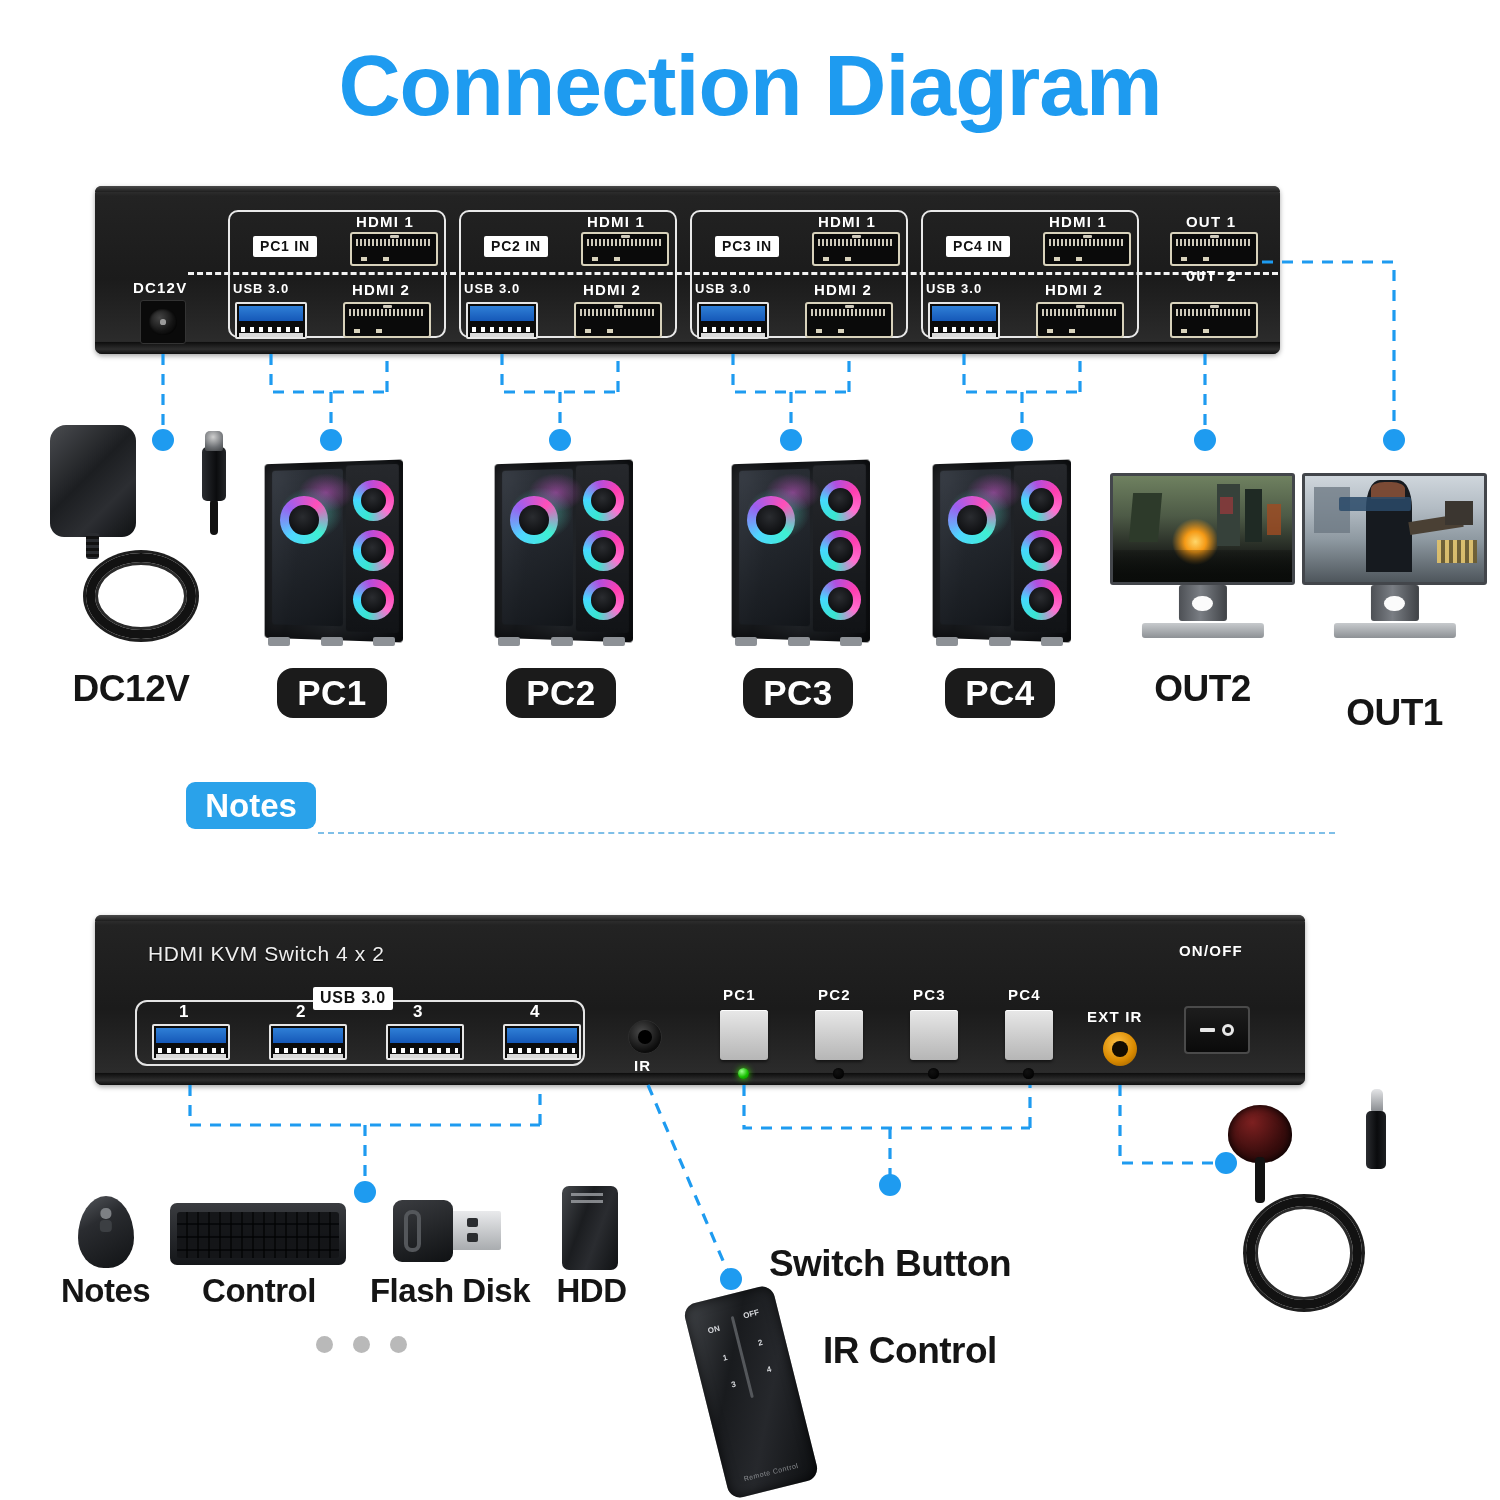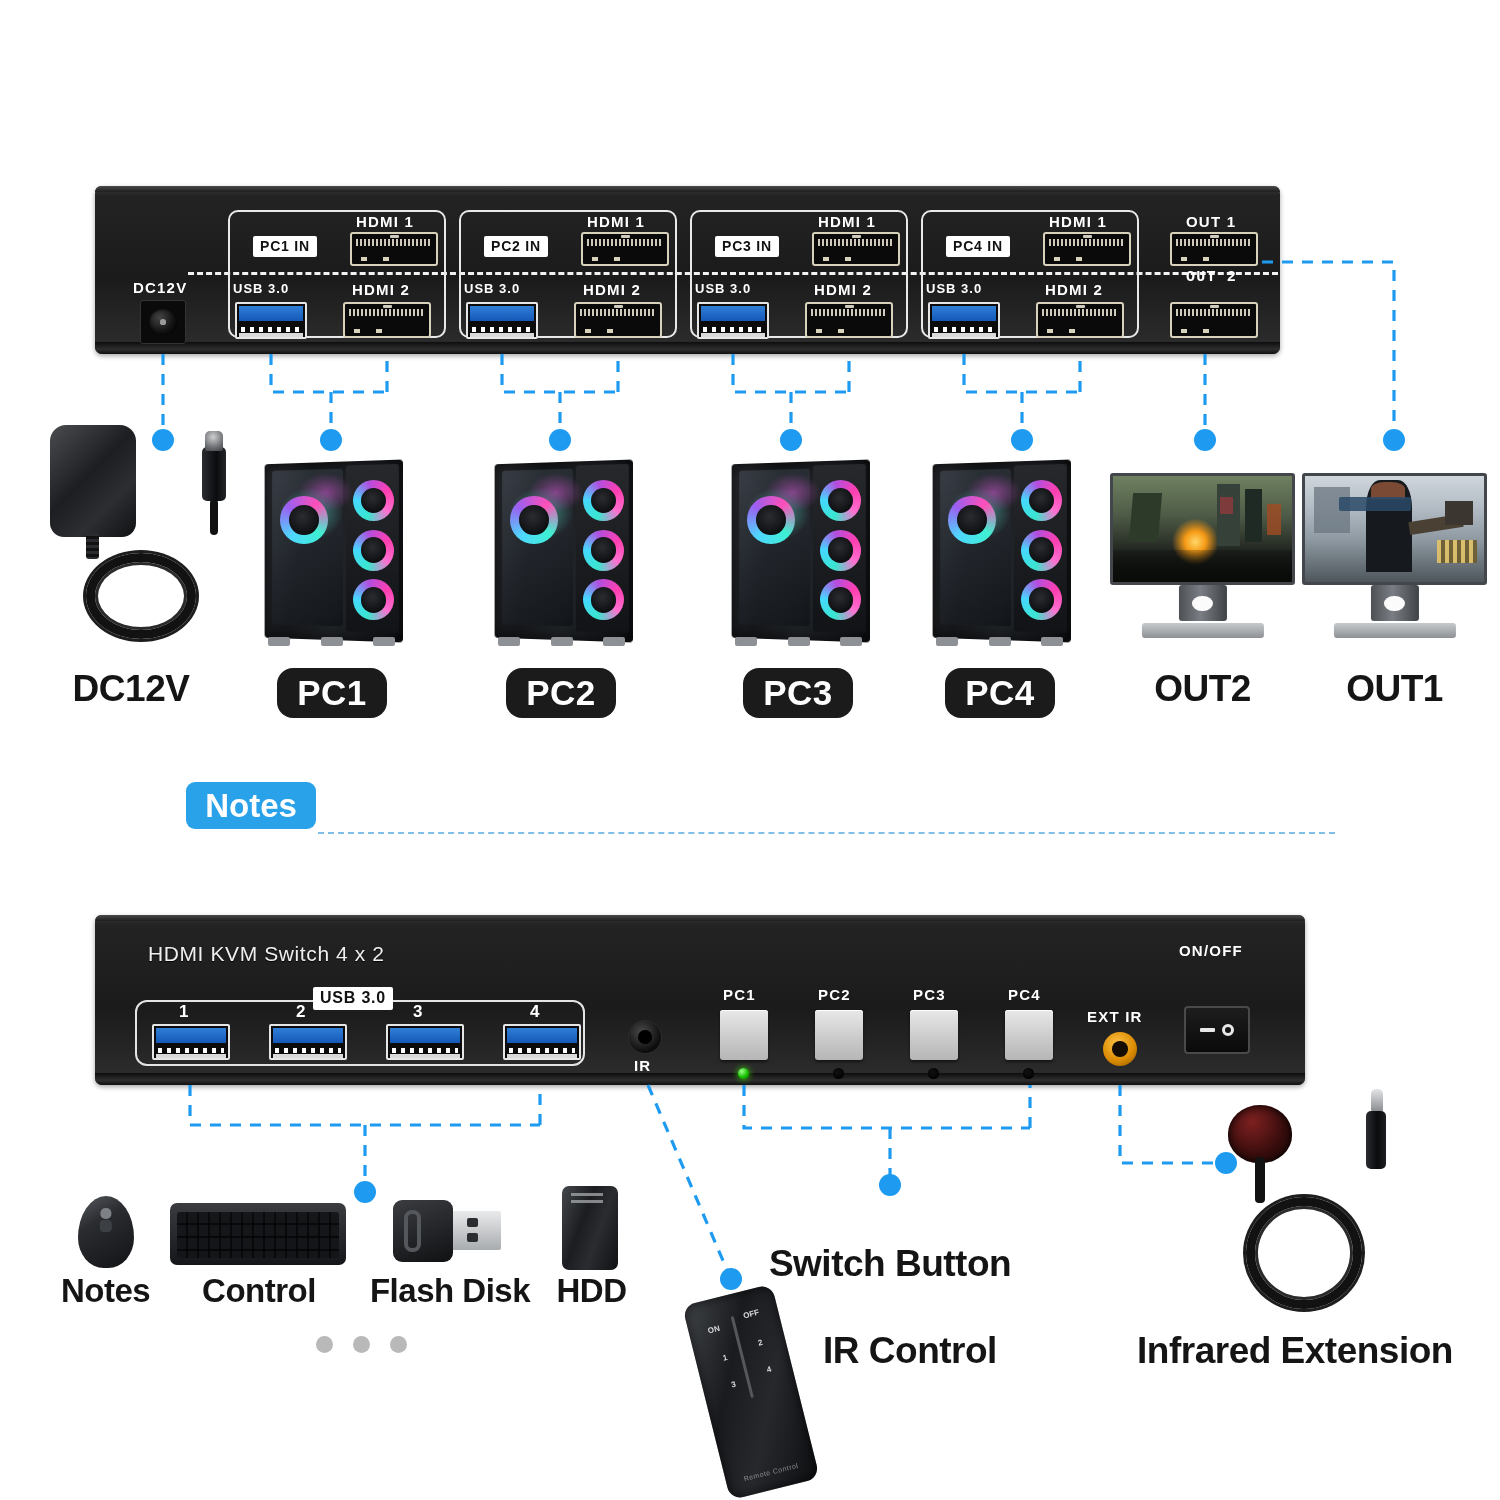--- a/index.html
+++ b/index.html
@@ -415,20 +415,21 @@
     position:absolute; right:5px; top:-16px; width:12px; height:22px;
     background: linear-gradient(180deg,#e4e5e7,#8b8e92);
     border-radius:5px 5px 1px 1px;
   }
 </style>
 </head>
 <body>
 
 <div id="stage">
 
+  <div class="title">Connection Diagram</div>
 
   <div class="chassis" style="left:95px; top:186px; width:1185px; height:168px;">
     <div class="toplip"></div>
     <div class="lip"></div>
   </div>
 
   <div class="rowdash" style="left:188px; top:272px; width:1090px;"></div>
 
   <div class="plabel" style="left:133px; top:279px;">DC12V</div>
   <div class="dcjack" style="left:140px; top:300px; width:46px; height:44px;">
@@ -652,21 +653,21 @@
     <div class="neck"></div>
     <div class="base"></div>
   </div>
 
   <div class="caption" style="left:0;    top:668px; width:262px;">DC12V</div>
   <div class="pill" style="left:277px; top:668px; width:110px; height:50px;">PC1</div>
   <div class="pill" style="left:506px; top:668px; width:110px; height:50px;">PC2</div>
   <div class="pill" style="left:743px; top:668px; width:110px; height:50px;">PC3</div>
   <div class="pill" style="left:945px; top:668px; width:110px; height:50px;">PC4</div>
   <div class="caption" style="left:1110px; top:668px; width:185px;">OUT2</div>
-  <div class="caption" style="left:1302px; top:668px; width:185px;">OUT1</div>
+  <div class="caption" style="left:1302px; top:692px; width:185px;">OUT1</div>
 
   <div class="notes-badge" style="left:186px; top:782px; width:130px; height:47px;">Notes</div>
   <div class="notes-rule" style="left:318px; top:832px; width:1017px;"></div>
 
   <div class="chassis" style="left:95px; top:915px; width:1210px; height:170px;">
     <div class="toplip"></div>
     <div class="lip"></div>
   </div>
 
   <div class="brandtext" style="left:148px; top:942px;">HDMI KVM Switch 4 x 2</div>
@@ -805,15 +806,14 @@
   <div class="caption" style="left:740px; top:1243px; width:300px;">Switch Button</div>
 
   <div class="irext" style="left:1228px; top:1105px; width:160px; height:210px;">
     <div class="head"></div>
     <div class="stem"></div>
     <div class="coil" style="left:18px; top:92px; width:116px; height:112px;"></div>
     <div class="jack"></div>
     <div class="jacktip"></div>
   </div>
 
-  <div class="caption" style="left:1095px; top:1330px; width:400px;">Infrared Extension</div>
 
 </div>
 
 </body></html>

